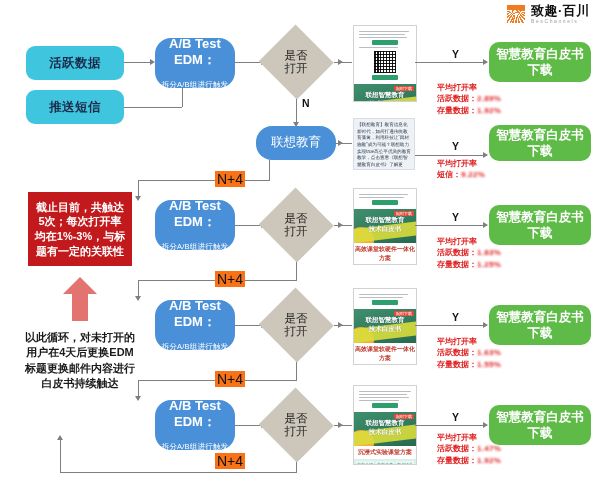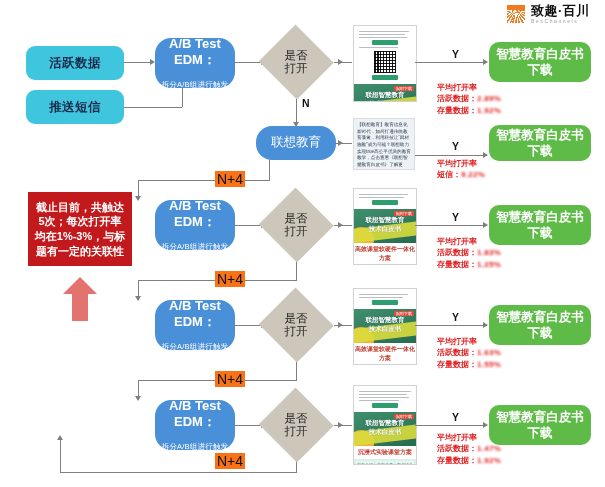--- a/index.html
+++ b/index.html
@@ -641,14 +641,17 @@
 
   <div class="redbox" style="left:28px; top:192px; width:104px; height:74px;">
     <span>截止目前，共触达5次；每次打开率均在1%-3%，与标题有一定的关联性</span>
   </div>
 
   <div class="bigarrow" style="left:63px; top:277px;">
     <div class="head"></div>
       <div class="stem"></div>
   </div>
 
+  <div class="textblock" style="left:22px; top:330px; width:116px;">
+    <span>以此循环，对未打开的用户在4天后更换EDM标题更换邮件内容进行白皮书持续触达</span>
+  </div>
 
 </div>
 
 </body></html>

